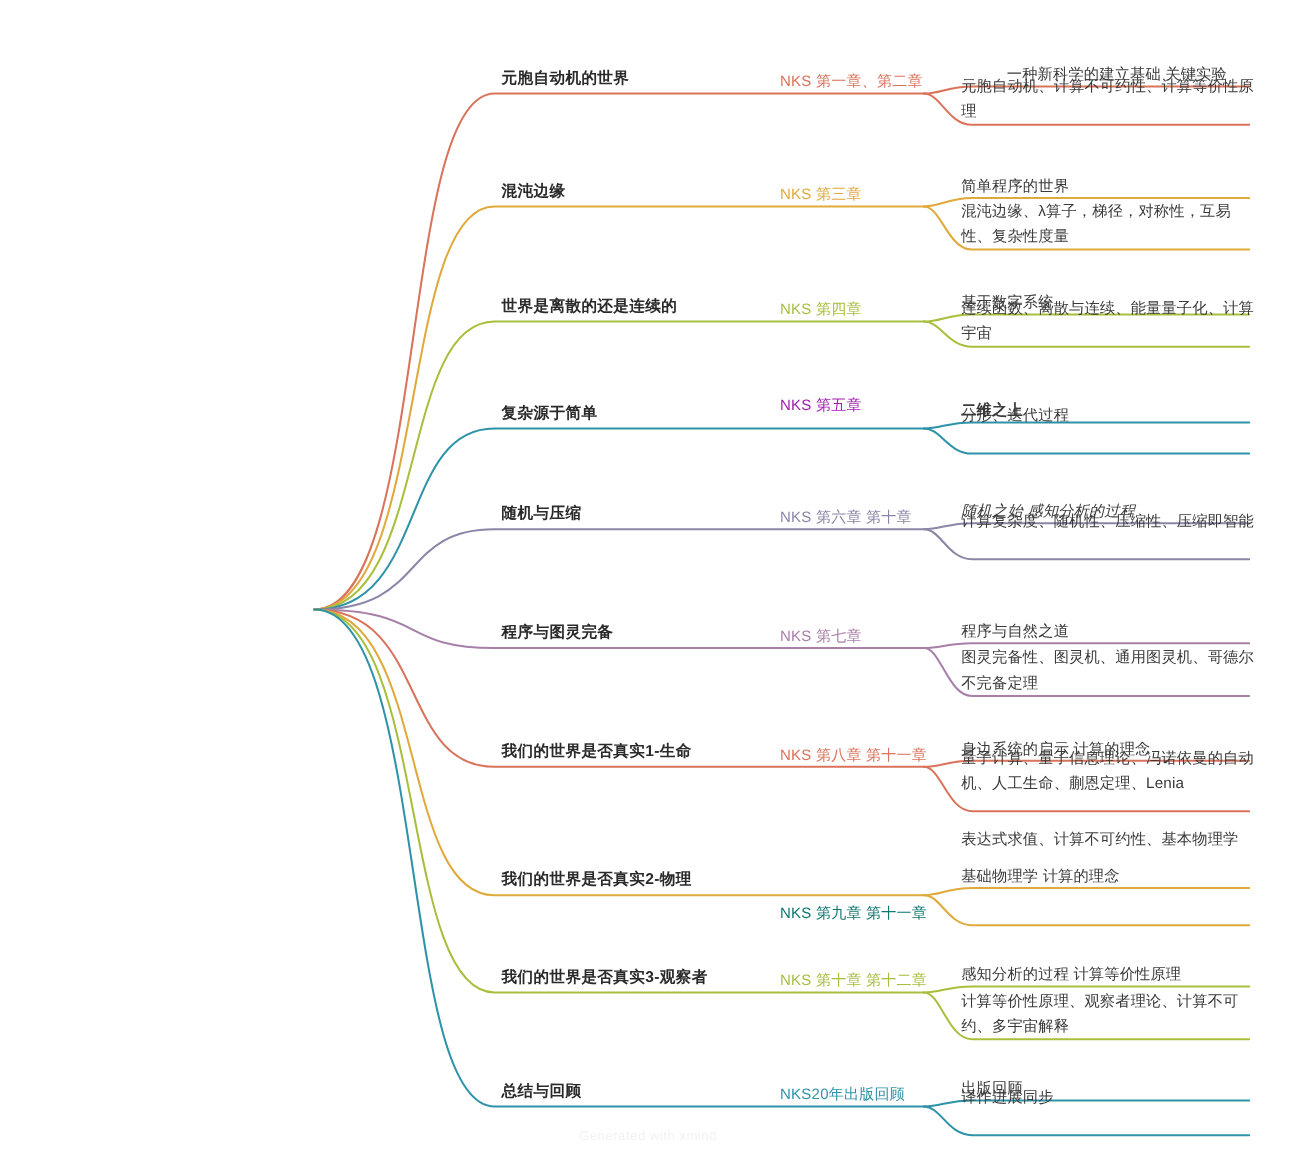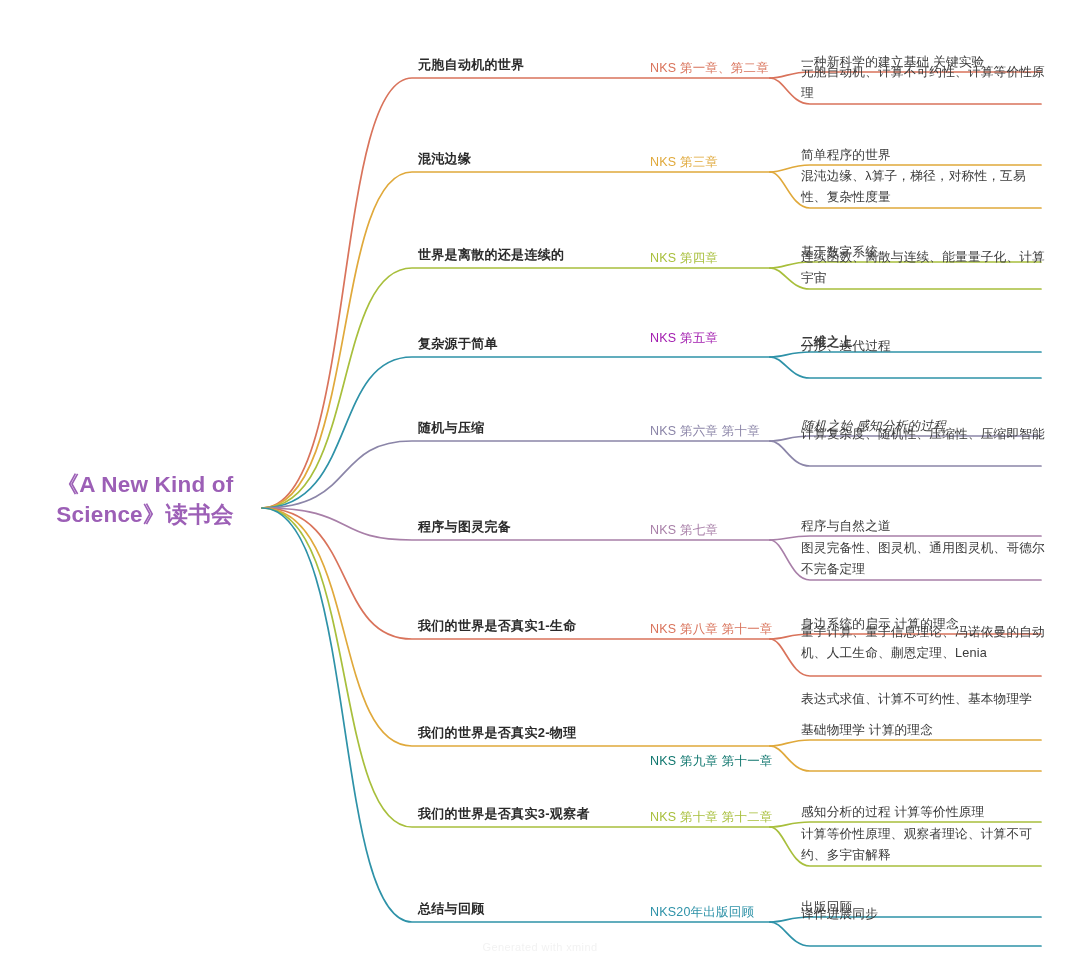--- a/index.html
+++ b/index.html
@@ -123,26 +123,25 @@
       <path d="M 770 746 C 784 746, 790 740, 810 740 L 1041 740" fill="none" stroke="#E0A93B" stroke-width="1.7" stroke-linecap="round"></path>
       <path d="M 770 746 C 784 746, 790 771, 810 771 L 1041 771" fill="none" stroke="#E0A93B" stroke-width="1.7" stroke-linecap="round"></path>
       <path d="M 262 508 C 357 508, 332 827, 412 827 L 770 827" fill="none" stroke="#A8BF3C" stroke-width="1.7" stroke-linecap="round"></path>
       <path d="M 770 827 C 784 827, 790 822, 810 822 L 1041 822" fill="none" stroke="#A8BF3C" stroke-width="1.7" stroke-linecap="round"></path>
       <path d="M 770 827 C 784 827, 790 866, 810 866 L 1041 866" fill="none" stroke="#A8BF3C" stroke-width="1.7" stroke-linecap="round"></path>
       <path d="M 262 508 C 357 508, 332 922, 412 922 L 770 922" fill="none" stroke="#2E92A8" stroke-width="1.7" stroke-linecap="round"></path>
       <path d="M 770 922 C 784 922, 790 917, 810 917 L 1041 917" fill="none" stroke="#2E92A8" stroke-width="1.7" stroke-linecap="round"></path>
       <path d="M 770 922 C 784 922, 790 946, 810 946 L 1041 946" fill="none" stroke="#2E92A8" stroke-width="1.7" stroke-linecap="round"></path>
     </svg>
 
-  <div id="central-topic">《A New Kind of Science》读书会</div>
 
   <div id="topics-layer">
       <div class="main-topic" style="top: 56px;">元胞自动机的世界</div>
       <div class="chapter-label" style="top: 60px; color: rgb(217, 115, 91);">NKS 第一章、第二章</div>
-      <div class="leaf" style="top: 52px;">一种新科学的建立基础 关键实验</div>
+      <div class="leaf" style="top: 52px; margin-left: 38px;">一种新科学的建立基础 关键实验</div>
       <div class="leaf wide" style="top: 62px;">元胞自动机、计算不可约性、计算等价性原理</div>
       <div class="main-topic" style="top: 150px;">混沌边缘</div>
       <div class="chapter-label" style="top: 154px; color: rgb(224, 169, 59);">NKS 第三章</div>
       <div class="leaf" style="top: 145px;">简单程序的世界</div>
       <div class="leaf wide" style="top: 166px;">混沌边缘、λ算子，梯径，对称性，互易性、复杂性度量</div>
       <div class="main-topic" style="top: 246px;">世界是离散的还是连续的</div>
       <div class="chapter-label" style="top: 250px; color: rgb(168, 191, 60);">NKS 第四章</div>
       <div class="leaf" style="top: 242px;">基于数字系统</div>
       <div class="leaf wide" style="top: 247px;">连续函数、离散与连续、能量量子化、计算宇宙</div>
       <div class="main-topic" style="top: 335px;">复杂源于简单</div>

